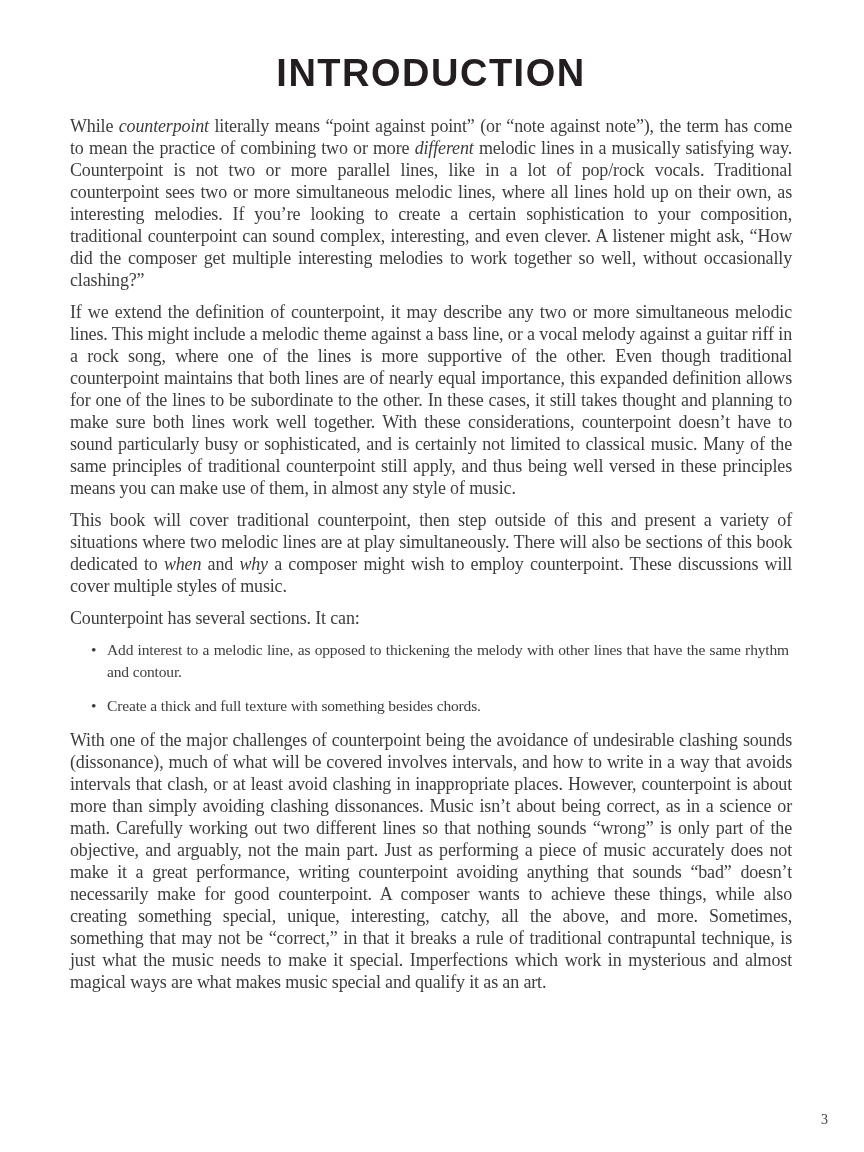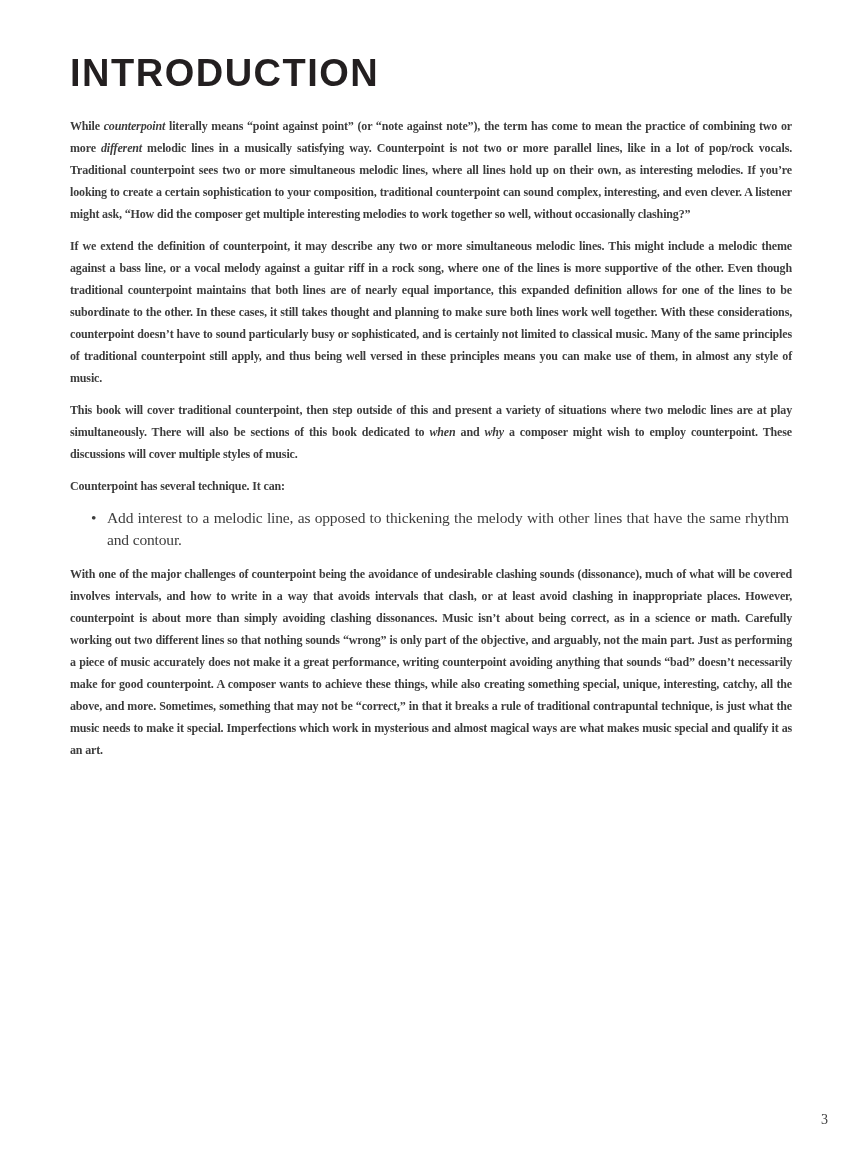--- a/index.html
+++ b/index.html
@@ -18,34 +18,34 @@
     box-sizing: border-box;
   }
   .content {
     position: absolute;
     left: 70px;
     top: 52px;
     width: 722px;
   }
   .doc-title {
     margin: 0 0 20px 0;
+    text-align: center;
     font-family: "Liberation Sans", sans-serif;
     font-weight: 700;
     font-size: 38px;
     letter-spacing: 1.5px;
     color: var(--title-color, #231f20);
   }
   .para {
     margin: 0 0 10px 0;
-    font-size: 12px;
+    font-size: 18px;
     line-height: 22px;
     letter-spacing: -0.15px;
     text-align: justify;
     color: var(--body-color, #3d3d3d);
-    font-weight: bold;
   }
   .para:last-child { margin-bottom: 0; }
   em { font-style: italic; }
   ul.bullets {
     list-style: none;
     margin: 2px 3px 12px 0;
     padding: 0;
   }
   ul.bullets li {
     position: relative;
@@ -76,21 +76,22 @@
 </head>
 <body>
 
 <div class="page">
   <div class="content">
     <h1 class="doc-title">INTRODUCTION</h1>
     <div>
         <p class="para"><span>While </span><em>counterpoint</em><span> literally means “point against point” (or “note against note”), the term has come to mean the practice of combining two or more </span><em>different</em><span> melodic lines in a musically satisfying way. Counterpoint is not two or more parallel lines, like in a lot of pop/rock vocals. Traditional counterpoint sees two or more simultaneous melodic lines, where all lines hold up on their own, as interesting melodies. If you’re looking to create a certain sophistication to your composition, traditional counterpoint can sound complex, interesting, and even clever. A listener might ask, “How did the composer get multiple interesting melodies to work together so well, without occasionally clashing?”</span></p>
         <p class="para"><span>If we extend the definition of counterpoint, it may describe any two or more simultaneous melodic lines. This might include a melodic theme against a bass line, or a vocal melody against a guitar riff in a rock song, where one of the lines is more supportive of the other. Even though traditional counterpoint maintains that both lines are of nearly equal importance, this expanded definition allows for one of the lines to be subordinate to the other. In these cases, it still takes thought and planning to make sure both lines work well together. With these considerations, counterpoint doesn’t have to sound particularly busy or sophisticated, and is certainly not limited to classical music. Many of the same principles of traditional counterpoint still apply, and thus being well versed in these principles means you can make use of them, in almost any style of music.</span></p>
         <p class="para"><span>This book will cover traditional counterpoint, then step outside of this and present a variety of situations where two melodic lines are at play simultaneously. There will also be sections of this book dedicated to </span><em>when</em><span> and </span><em>why</em><span> a composer might wish to employ counterpoint. These discussions will cover multiple styles of music.</span></p>
-        <p class="para"><span>Counterpoint has several technique. It can:</span></p>
+        <p class="para"><span>Counterpoint has several sections. It can:</span></p>
         <ul class="bullets">
           <li><span>Add interest to a melodic line, as opposed to thickening the melody with other lines that have the same rhythm and contour.</span></li>
+          <li><span>Create a thick and full texture with something besides chords.</span></li>
         </ul>
         <p class="para"><span>With one of the major challenges of counterpoint being the avoidance of undesirable clashing sounds (dissonance), much of what will be covered involves intervals, and how to write in a way that avoids intervals that clash, or at least avoid clashing in inappropriate places. However, counterpoint is about more than simply avoiding clashing dissonances. Music isn’t about being correct, as in a science or math. Carefully working out two different lines so that nothing sounds “wrong” is only part of the objective, and arguably, not the main part. Just as performing a piece of music accurately does not make it a great performance, writing counterpoint avoiding anything that sounds “bad” doesn’t necessarily make for good counterpoint. A composer wants to achieve these things, while also creating something special, unique, interesting, catchy, all the above, and more. Sometimes, something that may not be “correct,” in that it breaks a rule of traditional contrapuntal technique, is just what the music needs to make it special. Imperfections which work in mysterious and almost magical ways are what makes music special and qualify it as an art.</span></p>
       </div>
   </div>
   <div class="page-number">3</div>
 </div>
 
 </body></html>

